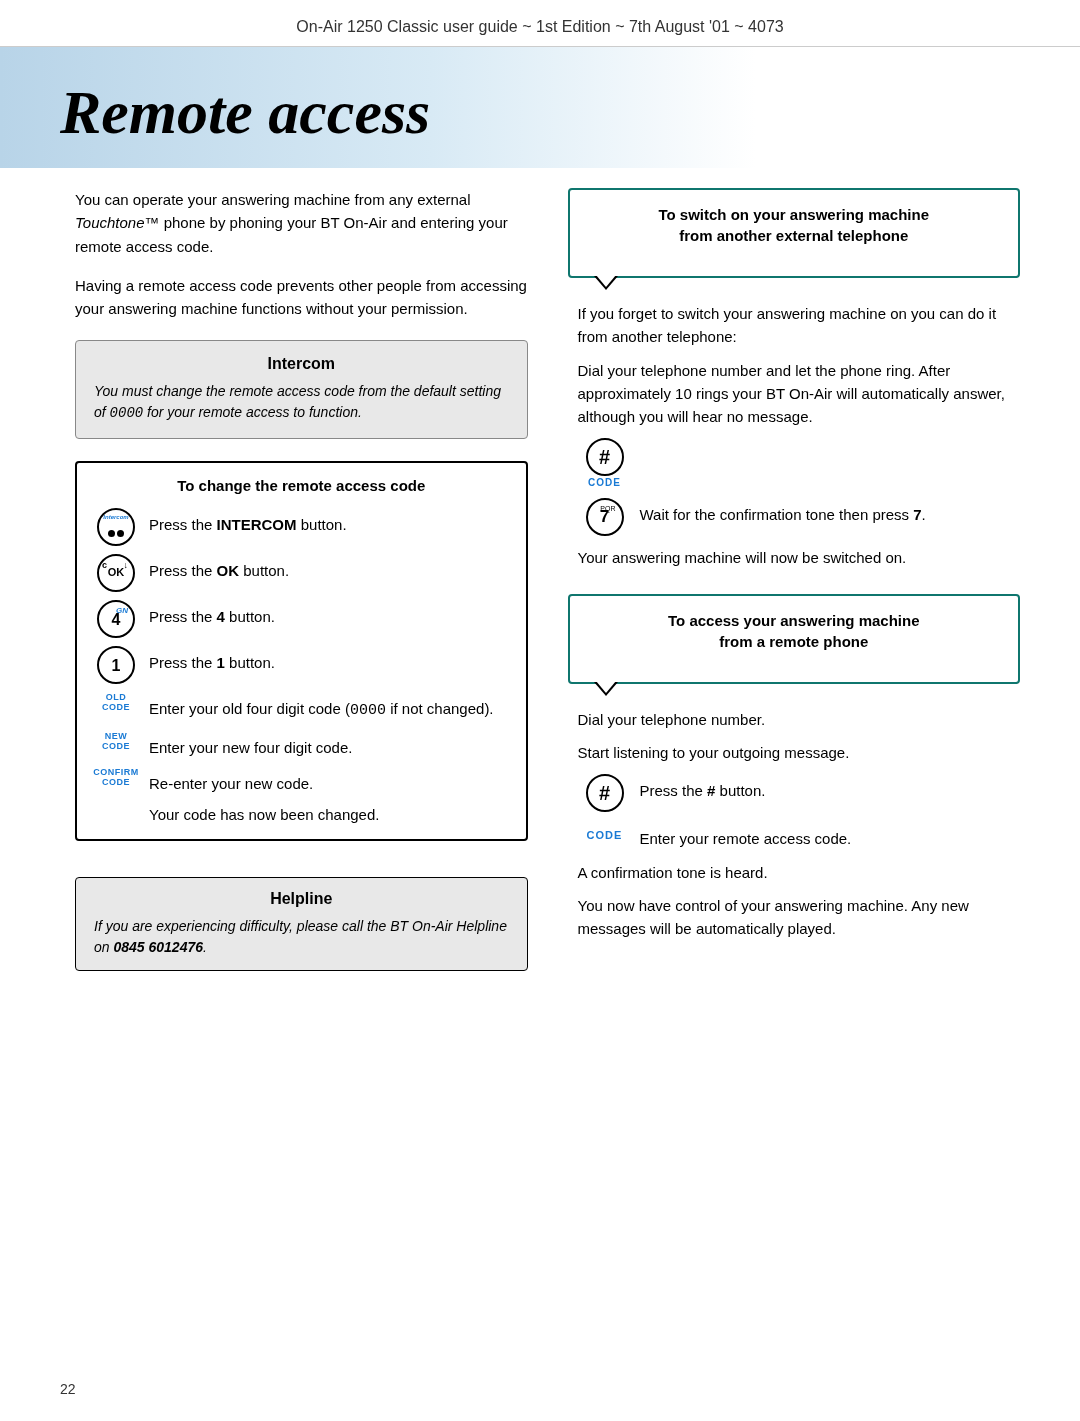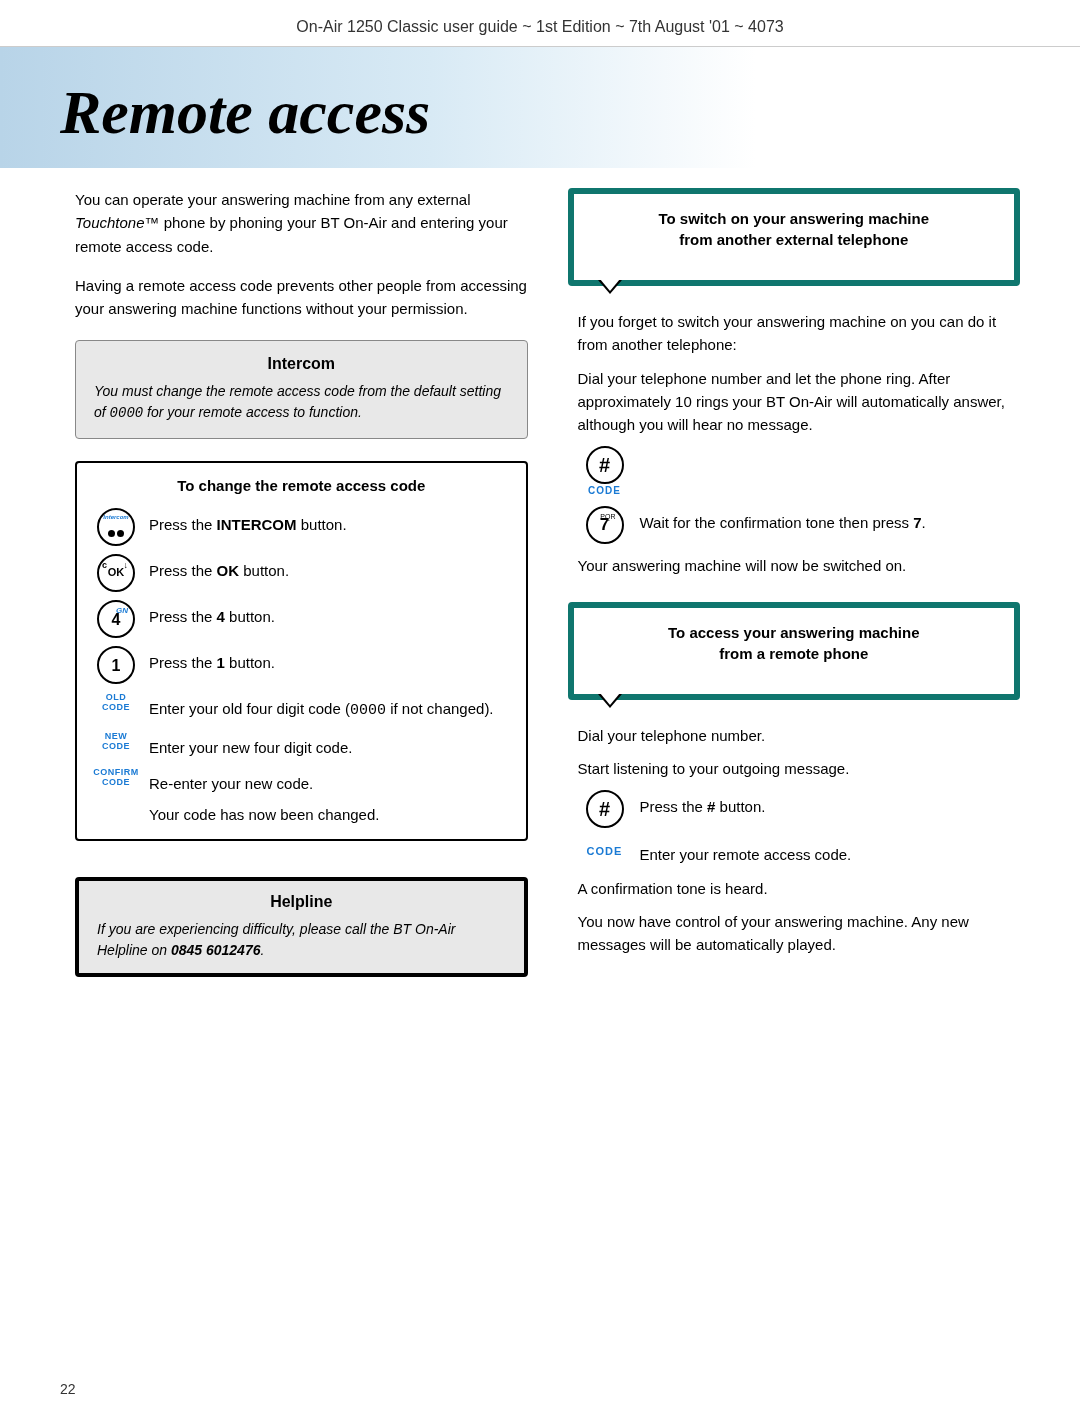--- a/index.html
+++ b/index.html
@@ -196,21 +196,21 @@
       text-align: center;
     }
 
     .step-text {
       font-size: 15px;
       line-height: 1.5;
       padding-top: 6px;
     }
 
     .helpline-box {
-      border: 4px solid #000000;
+      border: 1px solid #000000;
       background: #e8e8e8;
       border-radius: 4px;
       padding: 12px 18px;
       margin-top: 10px;
     }
 
     .helpline-box .box-title {
       font-weight: bold;
       font-size: 16px;
       text-align: center;
@@ -218,21 +218,21 @@
       display: block;
     }
 
     .helpline-box p {
       font-style: italic;
       font-size: 14px;
       line-height: 1.5;
     }
 
     .right-section-box {
-      border: 6px solid #0f766e;
+      border: 2px solid #0f766e;
       border-radius: 4px;
       padding: 14px 16px 16px 16px;
       margin-bottom: 24px;
       position: relative;
     }
 
     .right-section-box .box-heading {
       font-weight: bold;
       font-size: 15px;
       text-align: center;

